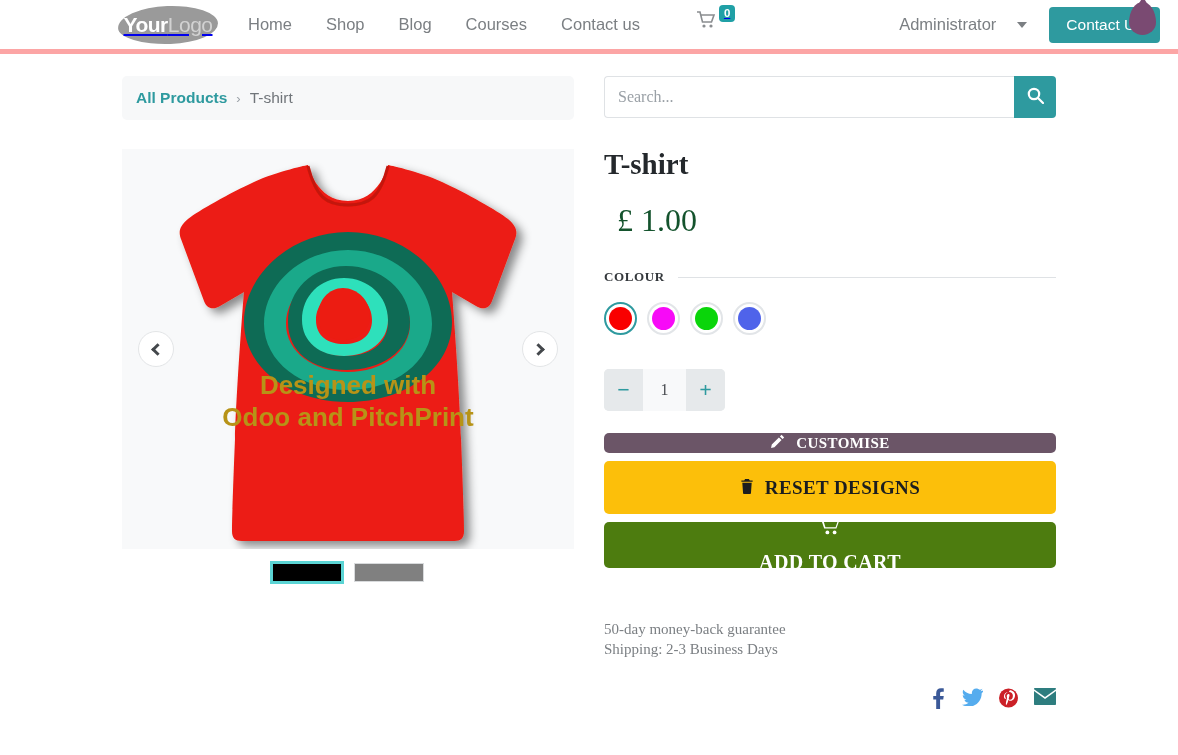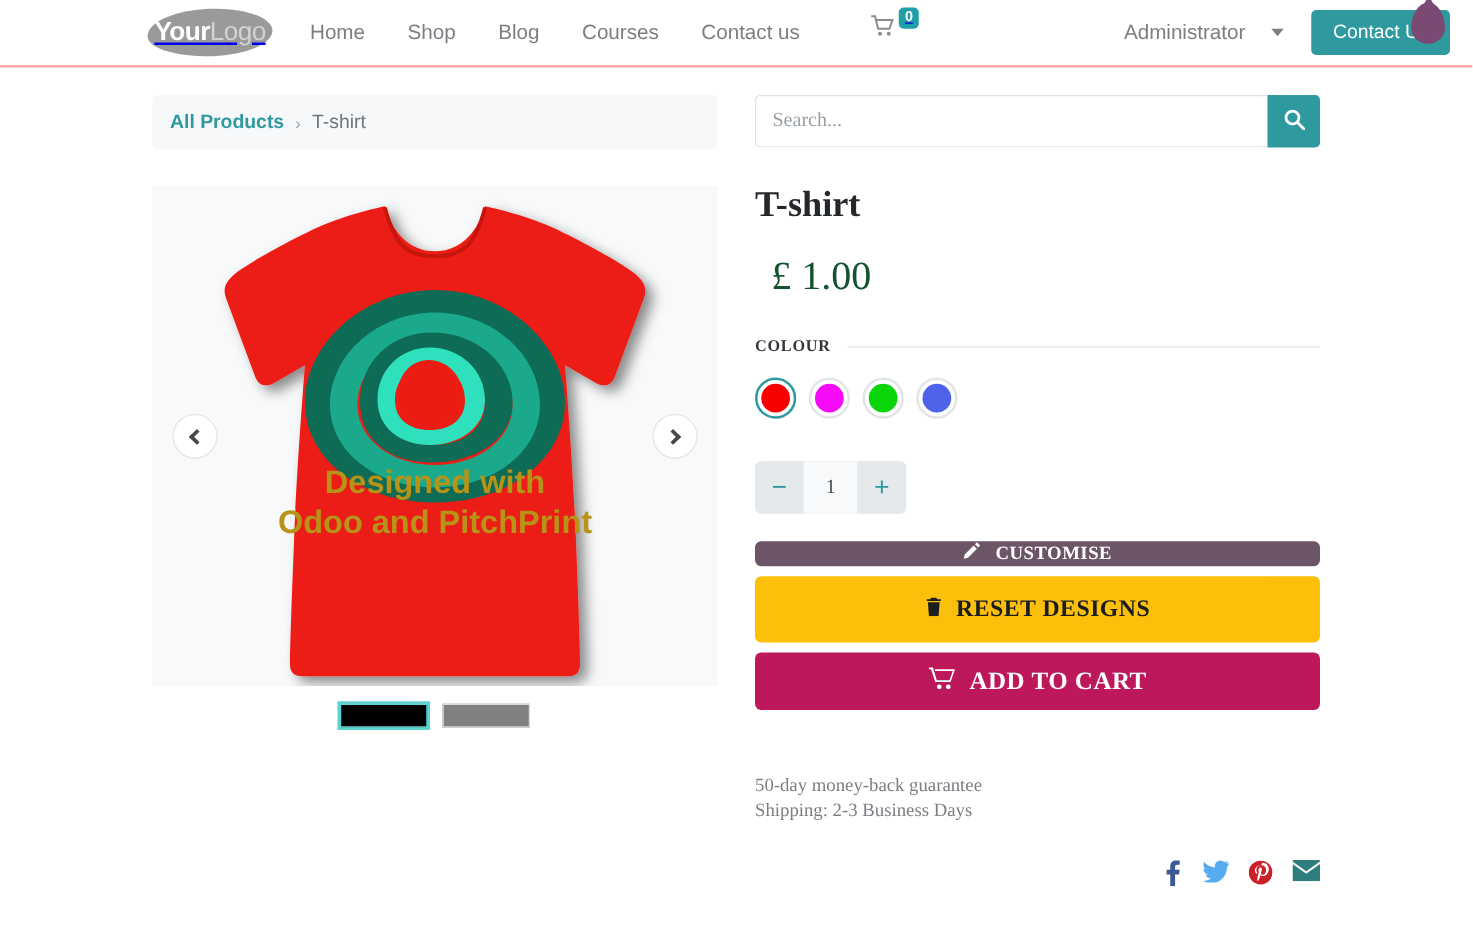--- a/index.html
+++ b/index.html
@@ -9,21 +9,21 @@
     background: #ffffff;
     font-family: "Liberation Sans", sans-serif;
     overflow: hidden;
   }
 
   
   .navbar {
     position: relative;
     height: 54px;
     background: #ffffff;
-    border-bottom: 2px solid #fca5a5;
+    border-bottom: 5px solid #fca5a5;
     display: flex;
     align-items: center;
     padding: 0 18px 0 118px;
   }
   .logo {
     width: 100px; height: 38px;
     position: relative;
     display: flex; align-items: center; justify-content: center;
     flex: 0 0 auto;
     margin-right: 30px;
@@ -279,22 +279,22 @@
   }
   .btn-customise {
     background: #6b5567; color: #ffffff;
     height: 20px; font-size: 15px;
   }
   .btn-reset {
     background: #fcbf0a; color: #1b1d1f;
     height: 53px; font-size: 19px;
   }
   .btn-cart {
-    background: #be185d; color: #ffffff;
-    height: 46px; font-size: 20px;
+    background: #4d7c0f; color: #ffffff;
+    height: 46px; font-size: 20px; flex-direction: column;
   }
 
   .terms {
     margin-top: 52px;
     color: #7b7f83;
     font-size: 15px;
     line-height: 1.29;
   }
   .terms div { margin-bottom: 1px; }
 

